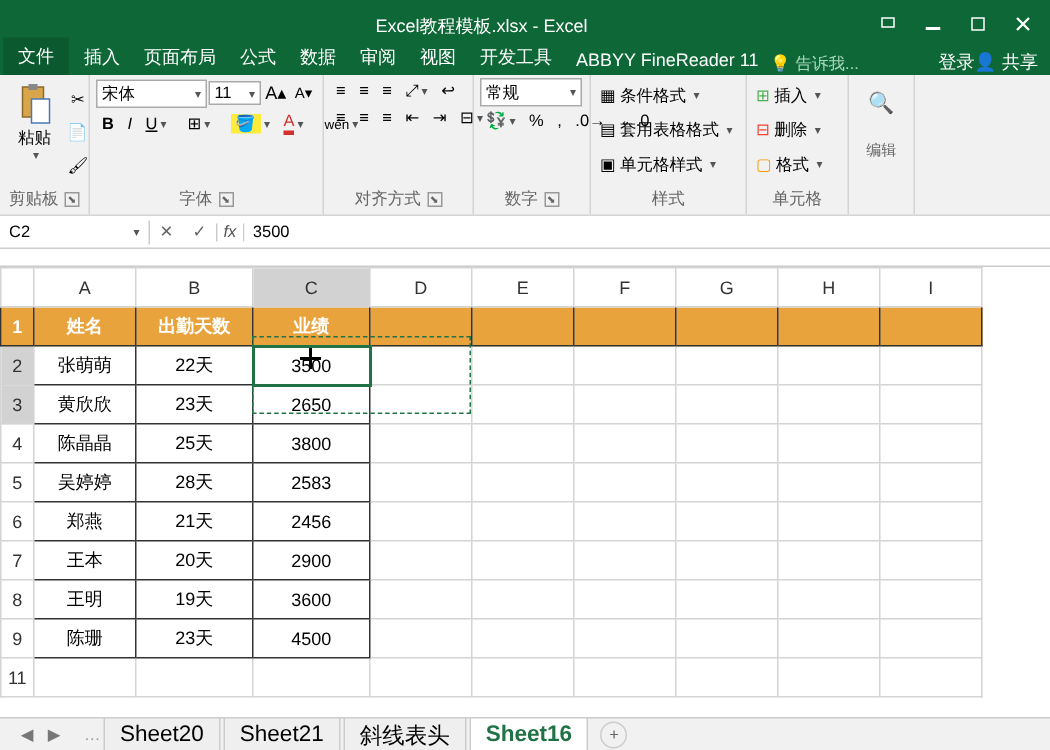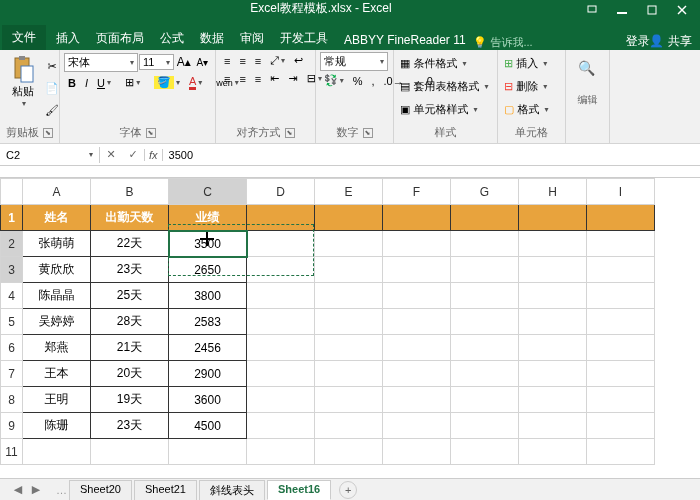--- a/index.html
+++ b/index.html
@@ -1,17 +1,17 @@
 <!DOCTYPE html>
 <html><head>
 <meta charset="utf-8">
 <style>
 *{margin:0;padding:0;box-sizing:border-box;font-family:"Microsoft YaHei",Arial,sans-serif;font-size:11px}
 body{background:#fff;width:700px;height:500px;overflow:hidden;position:relative}
-.titlebar{height:26px;background:#0e6737;color:#fff;display:flex;align-items:flex-start;justify-content:space-between;padding:0 4px}
+.titlebar{height:26px;background:#0e6737;color:#fff;display:flex;align-items:flex-end;justify-content:space-between;padding:0 4px}
 .titlebar .title{flex:1;text-align:center;font-size:12px}
 .titlebar .wincontrols{display:flex;gap:2px}
 .titlebar .wincontrols span{width:28px;height:20px;display:flex;align-items:center;justify-content:center;cursor:pointer}
 .titlebar svg{fill:#fff}
 .ribbon-tabs{height:24px;background:#0e6737;display:flex;align-items:flex-end;color:#fff;padding:0 2px}
 .ribbon-tabs .tab{padding:3px 8px;cursor:pointer;font-size:12px}
 .ribbon-tabs .tab.active{background:#f1f1f1;color:#217346}
 .ribbon-tabs .file{background:#0b5a2f;padding:4px 10px;margin-right:2px}
 .ribbon-tabs .tellme{color:#a8d8bd;margin-left:0;font-size:11px}
 .ribbon-tabs .right{margin-left:auto;display:flex;align-items:center;gap:0;padding-right:6px}
@@ -51,21 +51,21 @@
 .datahdr td{background:#e8a33d!important;color:#fff;font-weight:bold;border:1px solid #333!important}
 .data td.bordered{border:1px solid #333!important}
 .selcell{outline:2px solid #217346;outline-offset:-1px}
 .marquee{position:absolute;border:1.5px dashed #217346;pointer-events:none}
 .cursor-cross{position:absolute;width:14px;height:14px;pointer-events:none}
 .cursor-cross:before,.cursor-cross:after{content:"";position:absolute;background:#000}
 .cursor-cross:before{left:6px;top:0;width:2px;height:14px}
 .cursor-cross:after{top:6px;left:0;height:2px;width:14px}
 .sheettabs{position:absolute;bottom:0;left:0;right:0;height:22px;background:#f1f1f1;border-top:1px solid #ccc;display:flex;align-items:center;padding-left:10px;gap:2px}
 .sheettabs .navbtn{width:16px;text-align:center;color:#777;cursor:pointer}
-.sheettabs .tab{padding:2px 10px;border:1px solid #ccc;border-bottom:none;background:#efefef;cursor:pointer;font-size:11px}
+.sheettabs .tab{padding:2px 10px;border:1px solid #ccc;border-bottom:none;background:#efefef;cursor:pointer;font-size:15px}
 .sheettabs .tab.active{background:#fff;border-bottom:1px solid #fff;color:#217346;font-weight:bold}
 .sheettabs .addtab{width:18px;height:18px;border:1px solid #ccc;border-radius:50%;display:flex;align-items:center;justify-content:center;margin-left:6px;cursor:pointer;color:#666}
 .sep{width:1px;height:16px;background:#ccc;margin:0 2px}
 </style>
 </head>
 <body>
 
 <div class="titlebar">
   <span style="width:60px"></span>
   <span class="title">Excel教程模板.xlsx - Excel</span>
@@ -94,20 +94,21 @@
   </div>
 </div>
 
 <div class="ribbon-tabs">
   <div class="tab file">文件</div>
   <div class="tab">插入</div>
   <div class="tab">页面布局</div>
   <div class="tab">公式</div>
   <div class="tab">数据</div>
   <div class="tab">审阅</div>
+  <div class="tab">视图</div>
   <div class="tab">开发工具</div>
   <div class="tab">ABBYY FineReader 11</div>
   <span class="tellme">💡 <span>告诉我...</span></span>
   <div class="right">
     <span>登录</span>
     <span>👤 <span>共享</span></span>
   </div>
 </div>
 
 <div class="ribbon">

